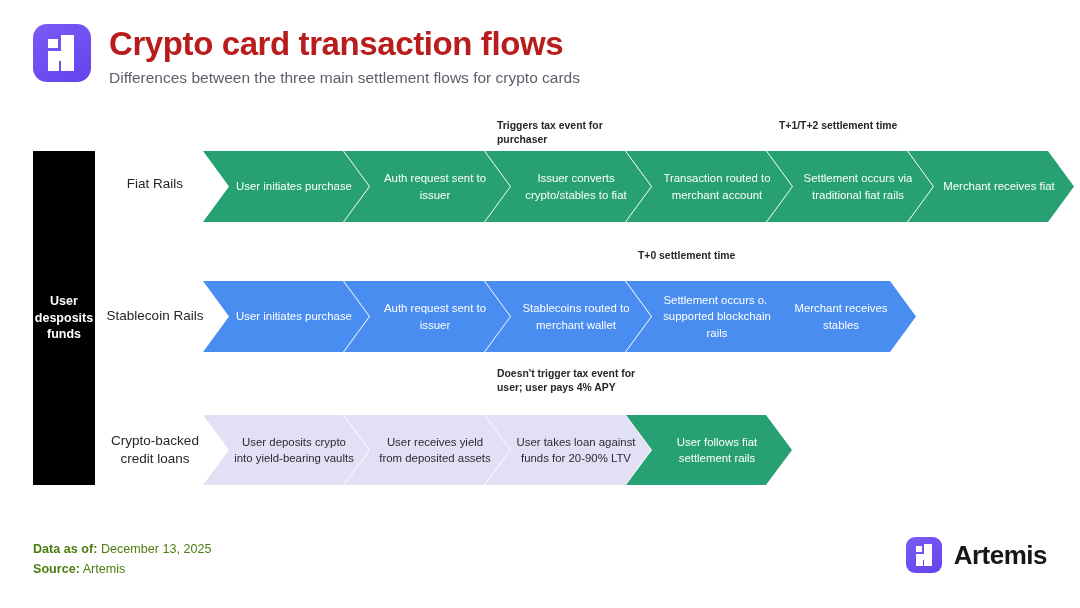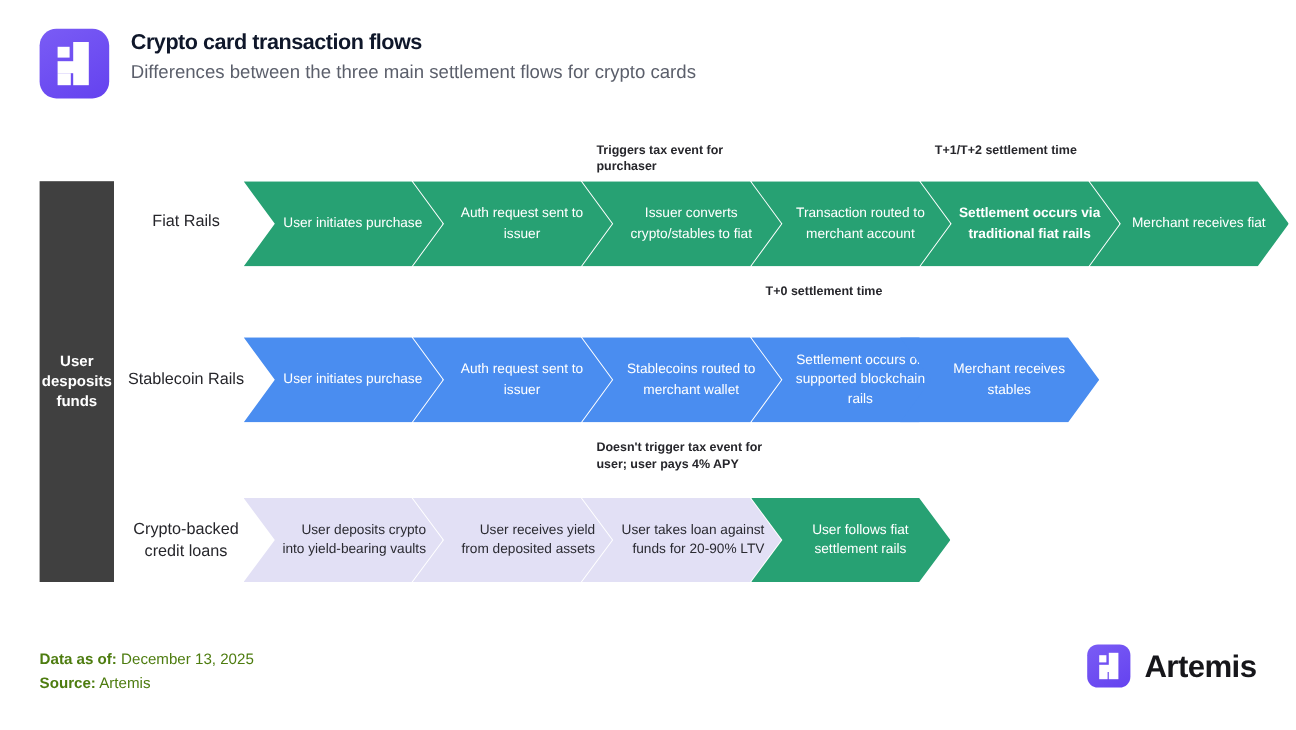--- a/index.html
+++ b/index.html
@@ -16,29 +16,29 @@
   .brand-mark {
     width: 58px; height: 58px; border-radius: 14px; flex: 0 0 58px;
     background: linear-gradient(150deg, #7a5cf5 0%, #6442ef 100%);
     position: relative; overflow: hidden;
   }
   .brand-mark .glyph-stem  { position: absolute; left: 28px; top: 11px;  width: 13px; height: 36px; background: #fff; }
   .brand-mark .glyph-arm   { position: absolute; left: 15px; top: 27px;  width: 17px; height: 10px; background: #fff; }
   .brand-mark .glyph-foot  { position: absolute; left: 15px; top: 37px;  width: 11px; height: 10px; background: #fff; }
   .brand-mark .glyph-dot   { position: absolute; left: 15px; top: 15px;  width: 10px; height: 9px;  background: #fff; }
   .titles { padding-top: 1px; }
-  .page-title { font-size: 18px; font-weight: bold; color: #0f172a; letter-spacing: -0.4px; line-height: 1.15; }
+  .page-title { font-size: 33px; font-weight: bold; color: #b91c1c; letter-spacing: -0.4px; line-height: 1.15; }
   .page-subtitle { font-size: 15.5px; color: #5b5f6b; margin-top: 6px; line-height: 1.2; }
 
   
   .diagram { position: absolute; left: 0; top: 0; width: 1080px; height: 608px; }
 
   .deposit-bar {
     position: absolute; left: 33px; top: 151px; width: 62px; height: 334px;
-    background: #404040; display: flex; align-items: center; justify-content: center;
+    background: #000000; display: flex; align-items: center; justify-content: center;
   }
   .deposit-bar .bar-text {
     color: #fff; font-size: 12.5px; font-weight: bold; text-align: center; line-height: 1.35; padding: 0 4px;
   }
 
   .row-label {
     position: absolute; width: 120px; text-align: center;
     font-size: 13.5px; color: #26262b; line-height: 1.3;
   }
 
@@ -48,21 +48,21 @@
     clip-path: polygon(0 0, calc(100% - 26px) 0, 100% 50%, calc(100% - 26px) 100%, 0 100%, 26px 50%);
     padding: 0 14px 0 30px;
   }
   .chev .chev-text {
     text-align: center; font-size: 11.4px; line-height: 1.42; width: 100%;
   }
   .chev.green  { background: #27a173; }
   .chev.blue   { background: #4a8df0; }
   .chev.lav    { background: #e2e0f5; }
   .chev.green .chev-text, .chev.blue .chev-text { color: #ffffff; }
-  .chev.lav   .chev-text { color: #2a2a31; text-align: right; }
+  .chev.lav   .chev-text { color: #2a2a31; }
 
   .note {
     position: absolute; text-align: left; font-size: 10.4px; color: #26262b; line-height: 1.36; font-weight: bold;
   }
 
   
   .footer-meta { position: absolute; left: 33px; top: 540px; font-size: 12.6px; color: #4d7c0f; line-height: 1.55; }
   .footer-meta b { font-weight: bold; }
   .footer-brand { position: absolute; right: 33px; top: 537px; display: flex; align-items: center; gap: 12px; }
   .footer-brand .mark { width: 36px; height: 36px; border-radius: 9px; background: linear-gradient(150deg, #7a5cf5 0%, #6442ef 100%); position: relative; overflow: hidden; }
@@ -101,41 +101,41 @@
       <div class="chev green" style="left: 344px; top: 151px; width: 166px; height: 71px;">
         <div class="chev-text">Auth request sent to issuer</div>
       </div>
       <div class="chev green" style="left: 485px; top: 151px; width: 166px; height: 71px;">
         <div class="chev-text">Issuer converts crypto/stables to fiat</div>
       </div>
       <div class="note" style="width: 150px; left: 497px; top: 119px;">Triggers tax event for purchaser</div>
       <div class="chev green" style="left: 626px; top: 151px; width: 166px; height: 71px;">
         <div class="chev-text">Transaction routed to merchant account</div>
       </div>
-      <div class="chev green" style="left: 767px; top: 151px; width: 166px; height: 71px; font-weight: bold;">
+      <div class="chev green" style="left: 767px; top: 151px; width: 166px; height: 71px;">
         <div class="chev-text">Settlement occurs via traditional fiat rails</div>
       </div>
       <div class="note" style="width: 150px; left: 779px; top: 119px;">T+1/T+2 settlement time</div>
       <div class="chev green" style="left: 908px; top: 151px; width: 166px; height: 71px;">
         <div class="chev-text">Merchant receives fiat</div>
       </div>
       <div class="row-label" style="left: 95px; top: 307px;">Stablecoin Rails</div>
       <div class="chev blue" style="left: 203px; top: 281px; width: 166px; height: 71px;">
         <div class="chev-text">User initiates purchase</div>
       </div>
       <div class="chev blue" style="left: 344px; top: 281px; width: 166px; height: 71px;">
         <div class="chev-text">Auth request sent to issuer</div>
       </div>
       <div class="chev blue" style="left: 485px; top: 281px; width: 166px; height: 71px; justify-content: center;">
         <div class="chev-text">Stablecoins routed to merchant wallet</div>
       </div>
       <div class="chev blue" style="left: 626px; top: 281px; width: 166px; height: 71px;">
         <div class="chev-text">Settlement occurs on supported blockchain rails</div>
       </div>
-      <div class="note" style="width: 150px; left: 638px; top: 237px;">T+0 settlement time</div>
+      <div class="note" style="width: 150px; left: 638px; top: 249px;">T+0 settlement time</div>
       <div class="chev blue" style="left: 750px; top: 281px; width: 166px; height: 71px;">
         <div class="chev-text">Merchant receives stables</div>
       </div>
       <div class="row-label" style="left: 95px; top: 432px;">Crypto-backed credit loans</div>
       <div class="chev lav" style="left: 203px; top: 415px; width: 166px; height: 70px;">
         <div class="chev-text">User deposits crypto into yield-bearing vaults</div>
       </div>
       <div class="chev lav" style="left: 344px; top: 415px; width: 166px; height: 70px;">
         <div class="chev-text">User receives yield from deposited assets</div>
       </div>

